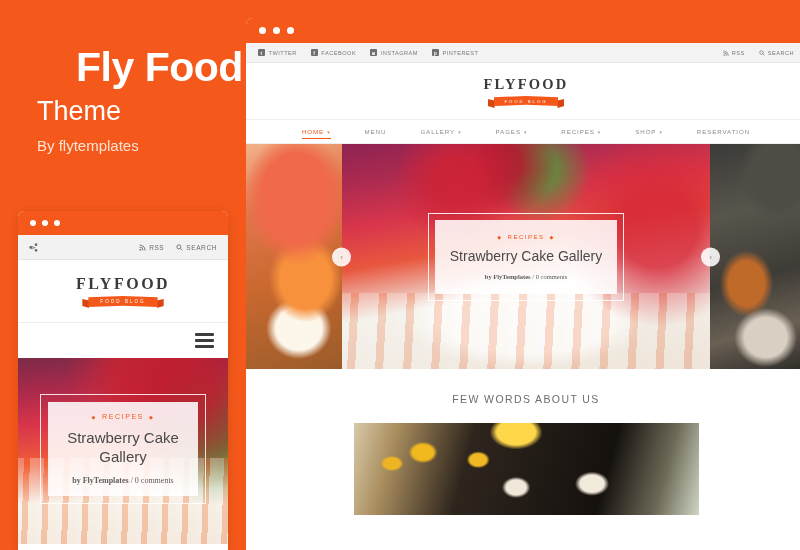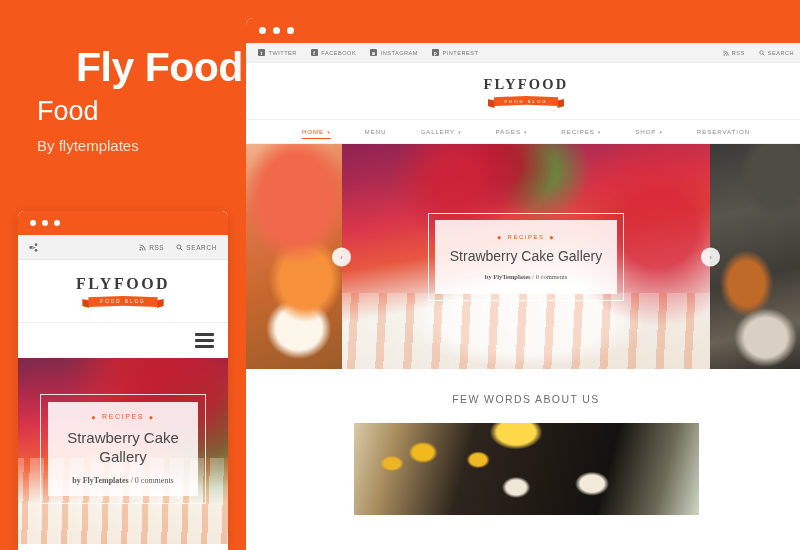--- a/index.html
+++ b/index.html
@@ -204,21 +204,21 @@
       linear-gradient(105deg, #d8c9a8 0%, #a98d5e 12%, #2e251d 33%, #201a15 55%, #15110e 72%, #6e6a58 88%, #cfd6c4 100%);
   }
 </style>
 </head>
 <body>
 
 <div class="stage">
 
   <div class="promo">
     <div class="promo-title">Fly Food</div>
-    <div class="promo-sub">Food</div>
+    <div class="promo-sub">Theme</div>
     <div class="promo-by">By flytemplates</div>
   </div>
 
   <div class="mobile-win">
     <div class="mob-chrome">
       <span class="dot"></span>
       <span class="dot"></span>
       <span class="dot"></span>
     </div>
 

